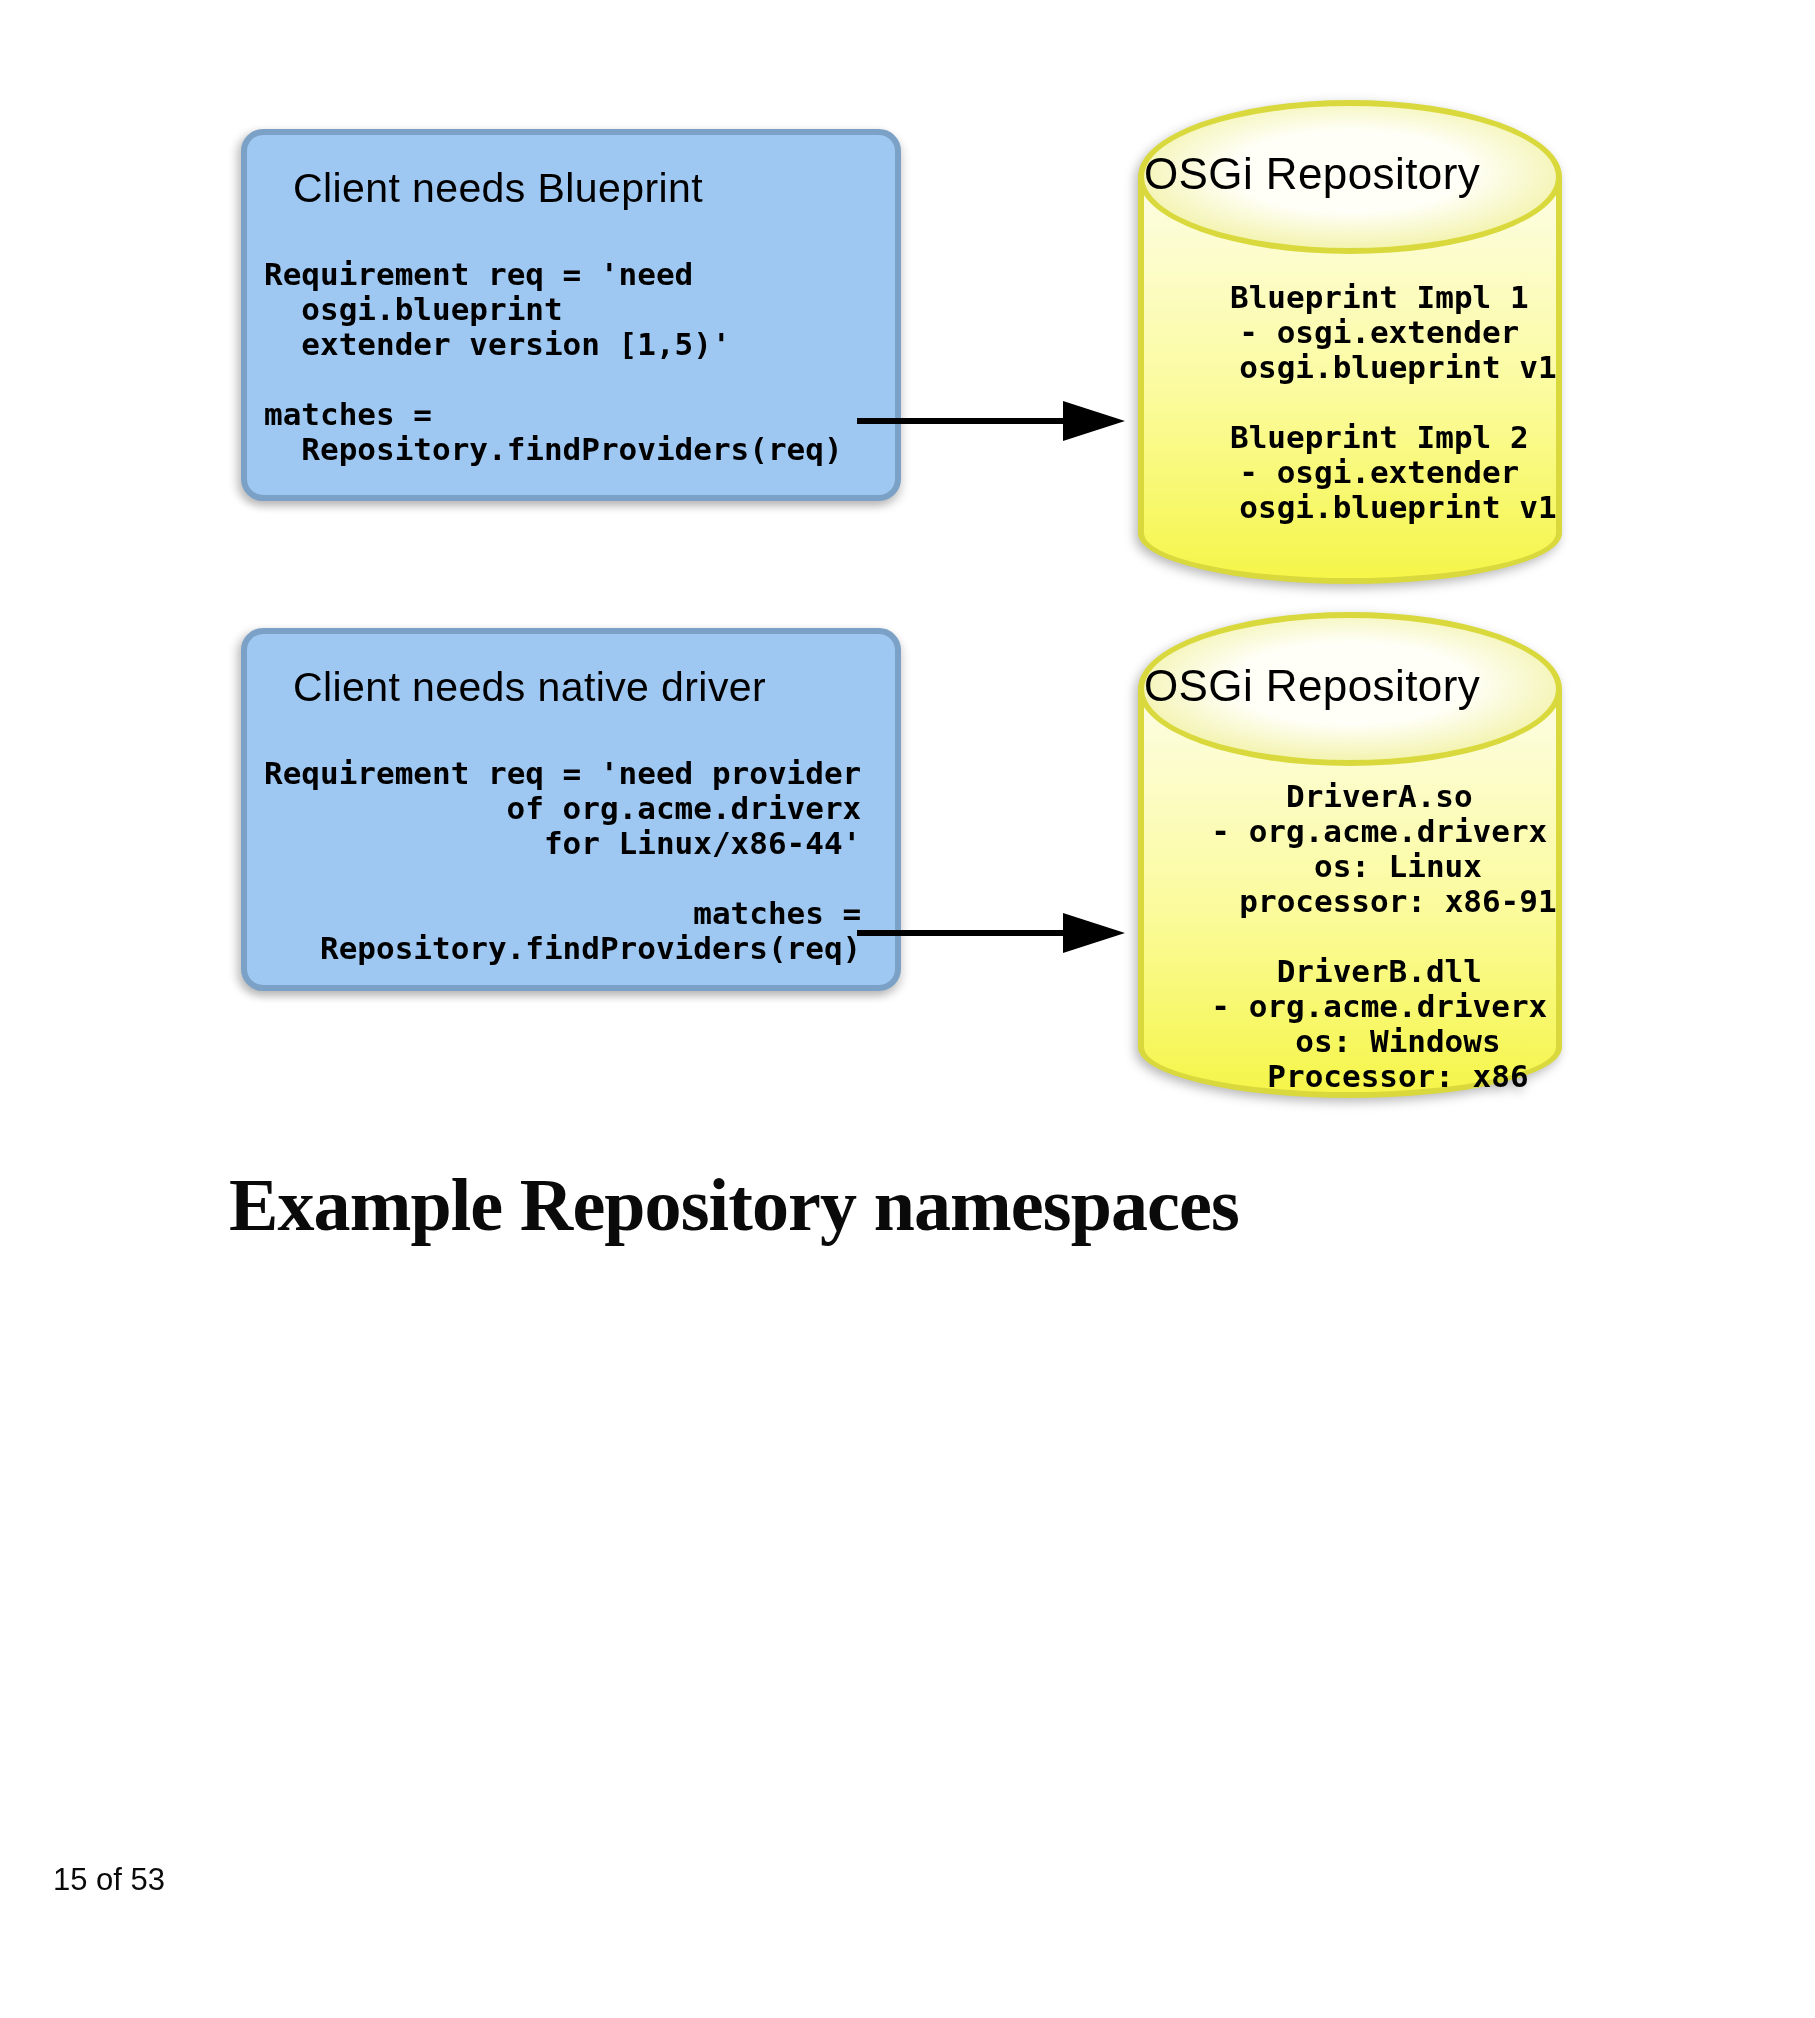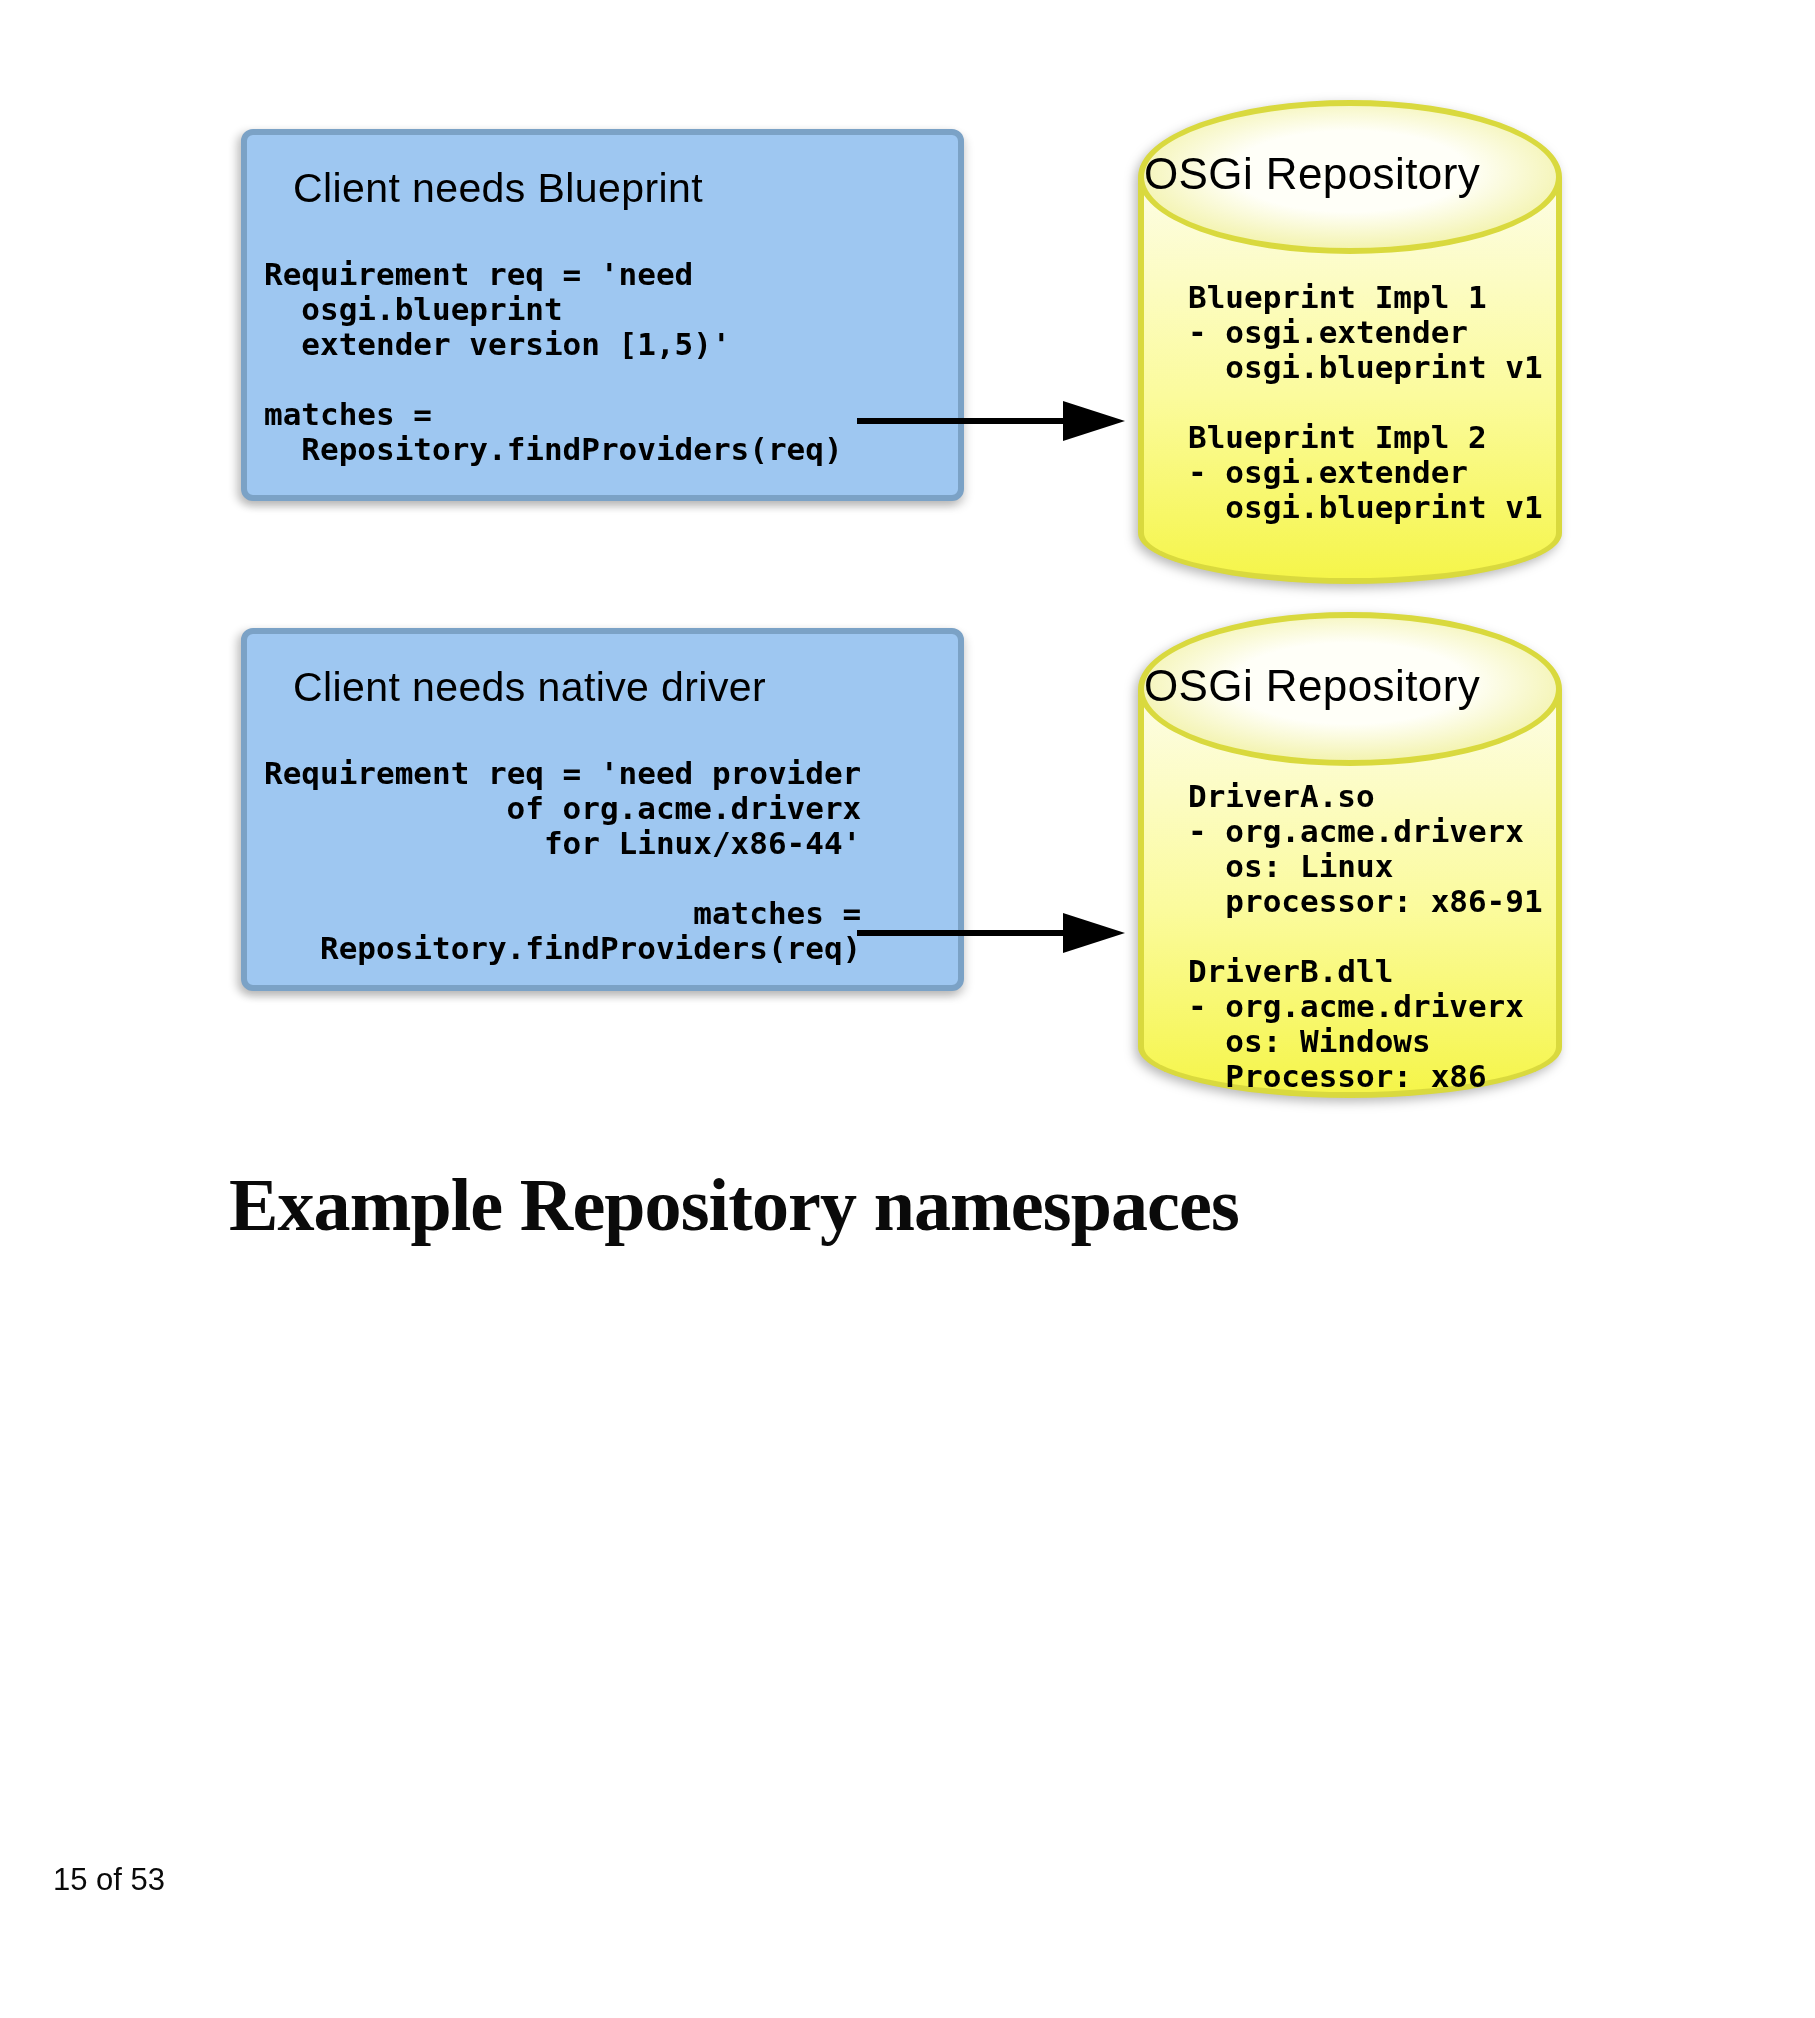--- a/index.html
+++ b/index.html
@@ -14,24 +14,24 @@
   body{
     position:relative;
     width:1816px;height:2018px;
     overflow:hidden;
     font-family:"Liberation Sans",sans-serif;
     color:var(--text);
   }
   
   .client-box{
     position:absolute;
-    left:241px;width:723px;
+    left:241px;width:660px;
     background:var(--client-fill);
     border:6.2px solid var(--client-border);
-    border-radius:12px;
+    border-radius:22px;
     box-shadow:-4.4px 3.5px 8px rgba(0,0,0,0.20), 2.7px 5.3px 8.9px rgba(0,0,0,0.12);
   }
   .client-box.b1{top:129px;height:372px;}
   .client-box.b2{top:628px;height:363px;text-align:right;}
   .client-title{
     position:absolute;left:46px;top:30px;
     font-size:41px;font-weight:500;letter-spacing:0.4px;
     white-space:nowrap;
   }
   .code{
@@ -62,21 +62,21 @@
     background:radial-gradient(55% 55% at 50% 46%,#fffff8 52%,#f3f3ae 100%);
     border:6.2px solid var(--repo-border);
     border-radius:50%;
     display:flex;align-items:center;justify-content:flex-start;
   }
   .cyl-title{
     font-size:44px;font-weight:500;letter-spacing:0.4px;
     white-space:nowrap;
     margin-top:-5.3px;
   }
-  .cyl-code{position:absolute;left:50px;z-index:2;}
+  .cyl-code{position:absolute;left:64px;z-index:2;text-align:center;}
   .c1 .cyl-code{top:180px;}
   .c2 .cyl-code{top:167px;}
   
   .arrow{position:absolute;width:271px;height:48px;z-index:5;}
   .arrow.a1{left:857px;top:397px;}
   .arrow.a2{left:857px;top:909px;}
   .arrow-line{
     position:absolute;left:0;top:21px;width:213px;height:6.2px;
     background:var(--arrow);
   }

